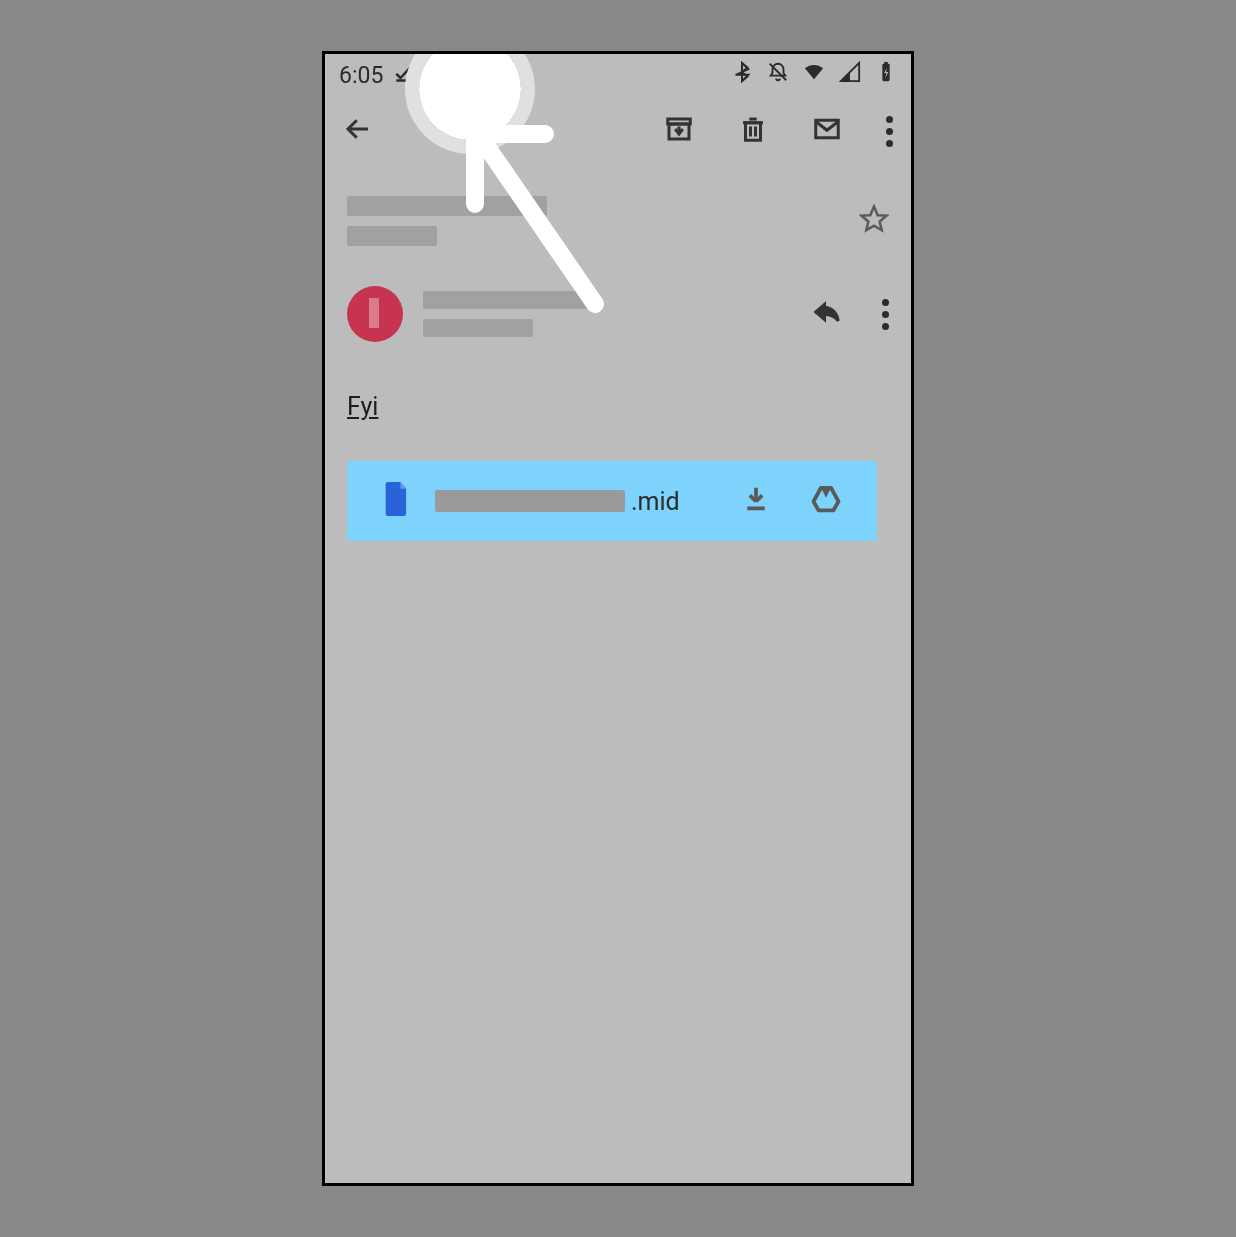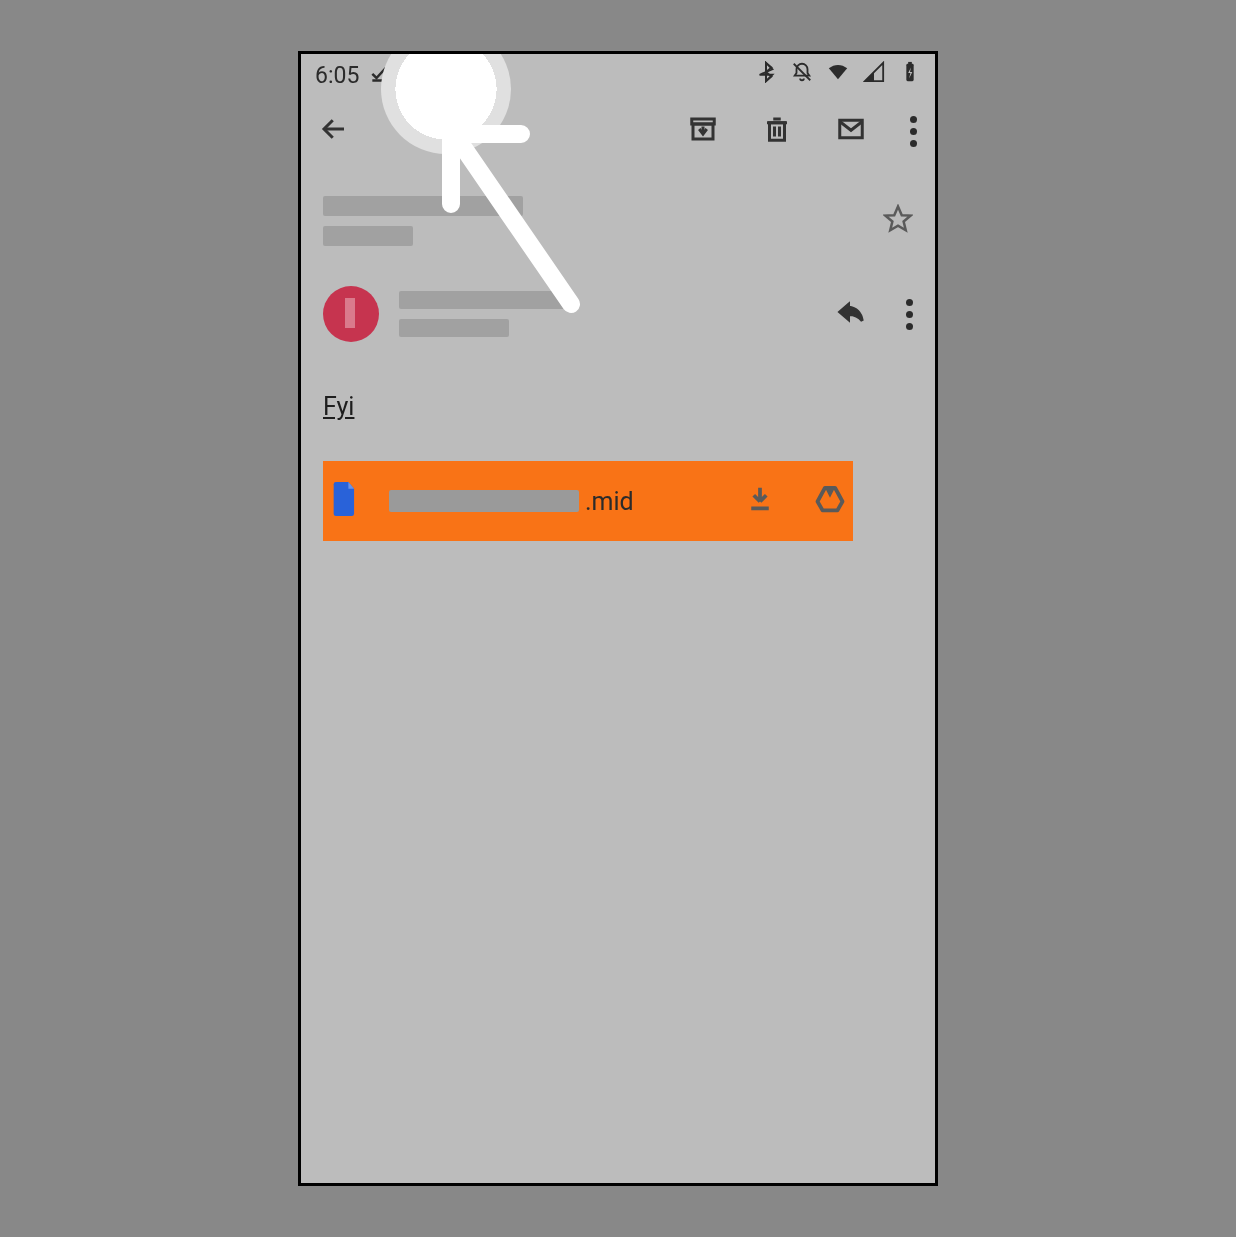--- a/index.html
+++ b/index.html
@@ -3,21 +3,21 @@
   <meta charset="utf-8">
   <style>
     * { margin:0; padding:0; box-sizing:border-box; }
     body {
       width:1236px; height:1237px;
       background:#888;
       font-family: Roboto, "Helvetica Neue", Arial, sans-serif;
       display:flex; align-items:center; justify-content:center;
     }
     .phone {
-      width:640px; height:1135px;
+      width:592px; height:1135px;
       background:#bcbcbc;
       border:3px solid #000;
       position:relative;
       overflow:hidden;
     }
     
     .statusbar {
       height:42px;
       display:flex; align-items:center;
       padding:0 14px;
@@ -63,24 +63,24 @@
     .body-text {
       padding: 40px 22px 20px 22px;
       font-size:25px;
       color:#1e1e1e;
       text-decoration:underline;
     }
     
     .attach {
       margin: 20px 22px;
       width:530px; height:80px;
-      background:#f97316;
-      display:flex; align-items:center;
-      padding:0 8px;
-      gap:30px;
+      background:#7dd3fc;
+      display:flex; align-items:center;
+      padding:0 36px;
+      gap:24px;
     }
     .file-icon svg { width:28px; height:34px; }
     .file-name { font-size:25px; color:#2b2b2b; display:flex; align-items:center; gap:6px;}
     .file-name .redact-bar{height:22px;background:#9a9a9a;}
     .attach-actions { margin-left:auto; display:flex; align-items:center; gap:40px; }
     .attach-actions svg{ width:30px; height:30px; fill:#5a5a5a; }
     
     .touch {
       position:absolute;
       left:80px; top:-30px;

